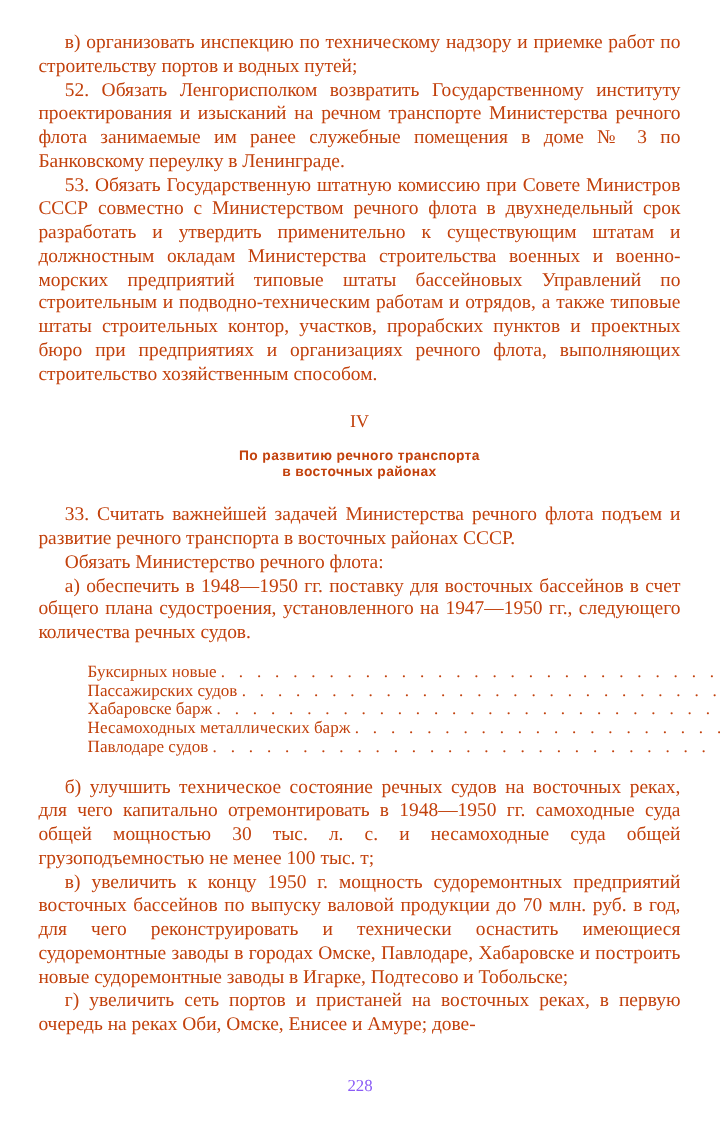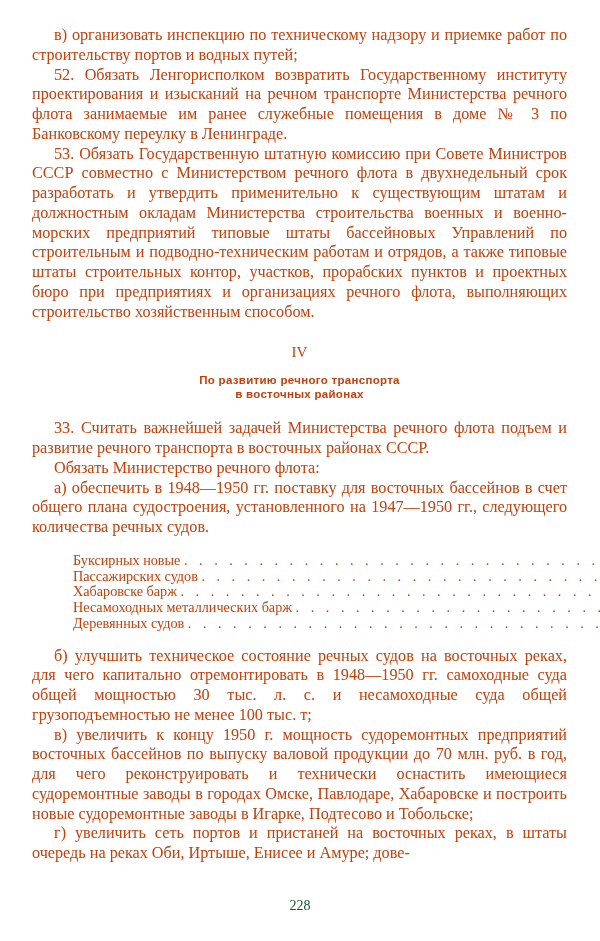--- a/index.html
+++ b/index.html
@@ -13,21 +13,21 @@
   .p.ind { text-indent: 22px; }
   .section { text-align: center; margin: 0; }
   .sec-num { margin-top: 21px; font-size: 15px; line-height: 18px; }
   .sec-title { font-family: "Liberation Sans", "DejaVu Sans", sans-serif; font-weight: bold; font-size: 11.5px; line-height: 14px; margin-top: 12px; letter-spacing: 0.3px; }
   .sec-gap { height: 18px; }
   table.fleet { margin: 15px 0 15px 41px; border-collapse: collapse; font-size: 14.2px; line-height: 15.8px; }
   table.fleet td { padding: 0; white-space: nowrap; vertical-align: baseline; }
   .fname { width: 307px; overflow: hidden; }
   .fname .lead { letter-spacing: 4px; }
   .pageno { position: absolute; left: 0; width: 600px; top: 898px; text-align: center;
-    font-family: "Liberation Serif", "DejaVu Serif", serif; font-size: 14px; color: #14532d; }
+    font-family: "Liberation Serif", "DejaVu Serif", serif; font-size: 14px; color: #8b5cf6; }
 </style>
 </head>
 <body>
 
 <div class="page">
   <p class="p ind">в) организовать инспекцию по техническому надзору и приемке работ по строительству портов и водных путей;</p>
   <p class="p ind">52. Обязать Ленгорисполком возвратить Государственному институту проектирования и изысканий на речном транспорте Министерства речного флота занимаемые им ранее служебные помещения в доме № 3 по Банковскому переулку в Ленинграде.</p>
   <p class="p ind">53. Обязать Государственную штатную комиссию при Совете Министров СССР совместно с Министерством речного флота в двухнедельный срок разработать и утвердить применительно к существующим штатам и должностным окладам Министерства строительства военных и военно-морских предприятий типовые штаты бассейновых Управлений по строительным и подводно-техническим работам и отрядов, а также типовые штаты строительных контор, участков, прорабских пунктов и проектных бюро при предприятиях и организациях речного флота, выполняющих строительство хозяйственным способом.</p>
 
   <div class="section sec-num">IV</div>
@@ -51,24 +51,24 @@
     </tr>
     <tr>
       <td class="fname"><span>Хабаровске барж</span> <span class="lead">. . . . . . . . . . . . . . . . . . . . . . . . . . . . . . .</span></td>
 
     </tr>
     <tr>
       <td class="fname"><span>Несамоходных металлических барж</span> <span class="lead">. . . . . . . . . . . . . . . . . . . . . . . . . . . . . . .</span></td>
 
     </tr>
     <tr>
-      <td class="fname"><span>Деревянных судов</span> <span class="lead">. . . . . . . . . . . . . . . . . . . . . . . . . . . . . . .</span></td>
+      <td class="fname"><span>Павлодаре судов</span> <span class="lead">. . . . . . . . . . . . . . . . . . . . . . . . . . . . . . .</span></td>
 
     </tr>
   </tbody>
     </table>
 
   <p class="p ind">б) улучшить техническое состояние речных судов на восточных реках, для чего капитально отремонтировать в 1948—1950 гг. самоходные суда общей мощностью 30 тыс. л. с. и несамоходные суда общей грузоподъемностью не менее 100 тыс. т;</p>
   <p class="p ind">в) увеличить к концу 1950 г. мощность судоремонтных предприятий восточных бассейнов по выпуску валовой продукции до 70 млн. руб. в год, для чего реконструировать и технически оснастить имеющиеся судоремонтные заводы в городах Омске, Павлодаре, Хабаровске и построить новые судоремонтные заводы в Игарке, Подтесово и Тобольске;</p>
-  <p class="p ind">г) увеличить сеть портов и пристаней на восточных реках, в штаты очередь на реках Оби, Иртыше, Енисее и Амуре; дове-</p>
+  <p class="p ind">г) увеличить сеть портов и пристаней на восточных реках, в первую очередь на реках Оби, Омске, Енисее и Амуре; дове-</p>
 </div>
 
 <div class="pageno">228</div>
 
 </body></html>

